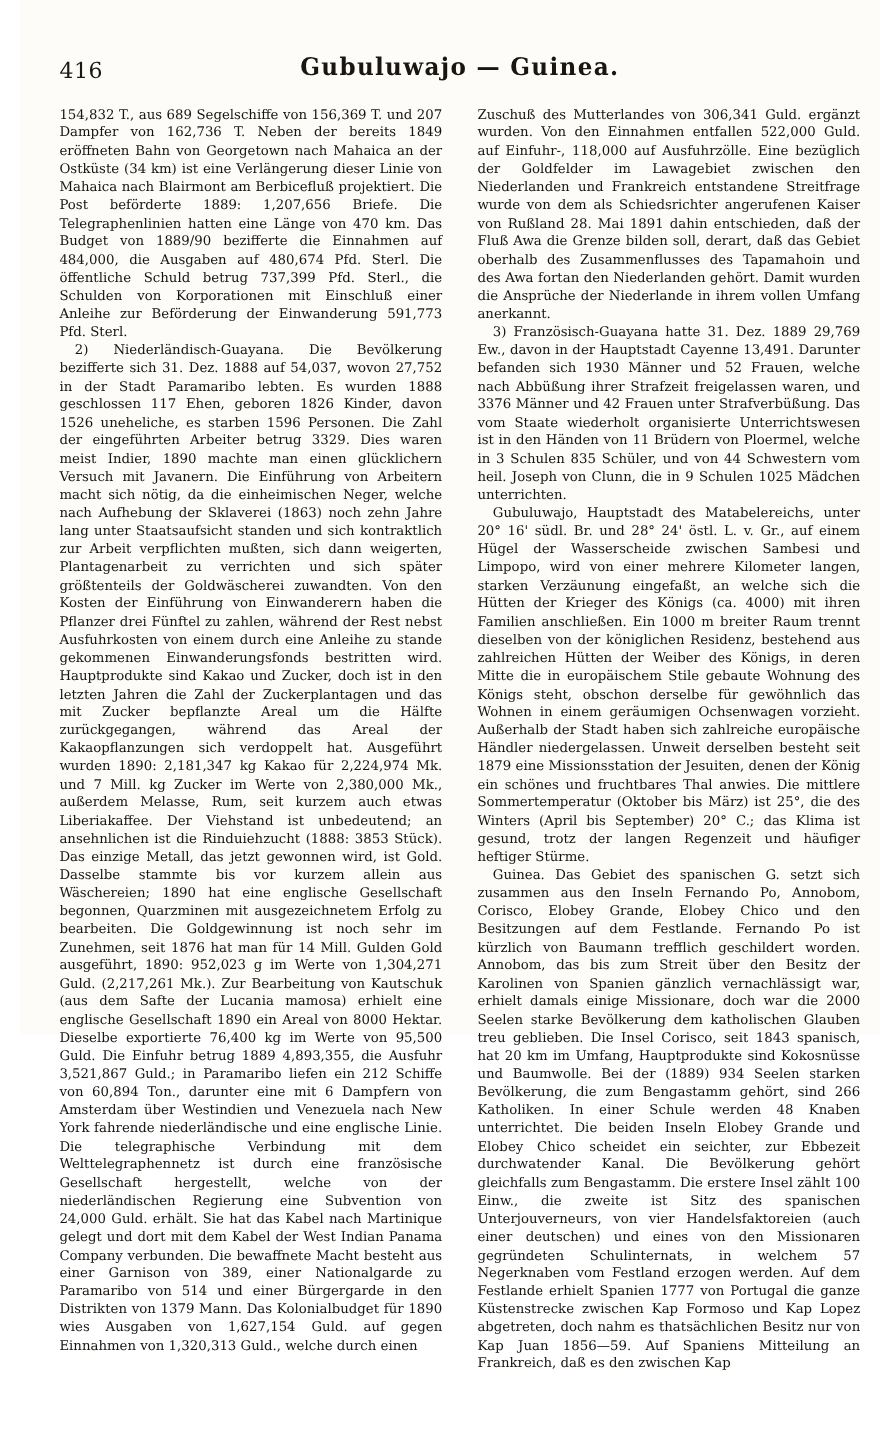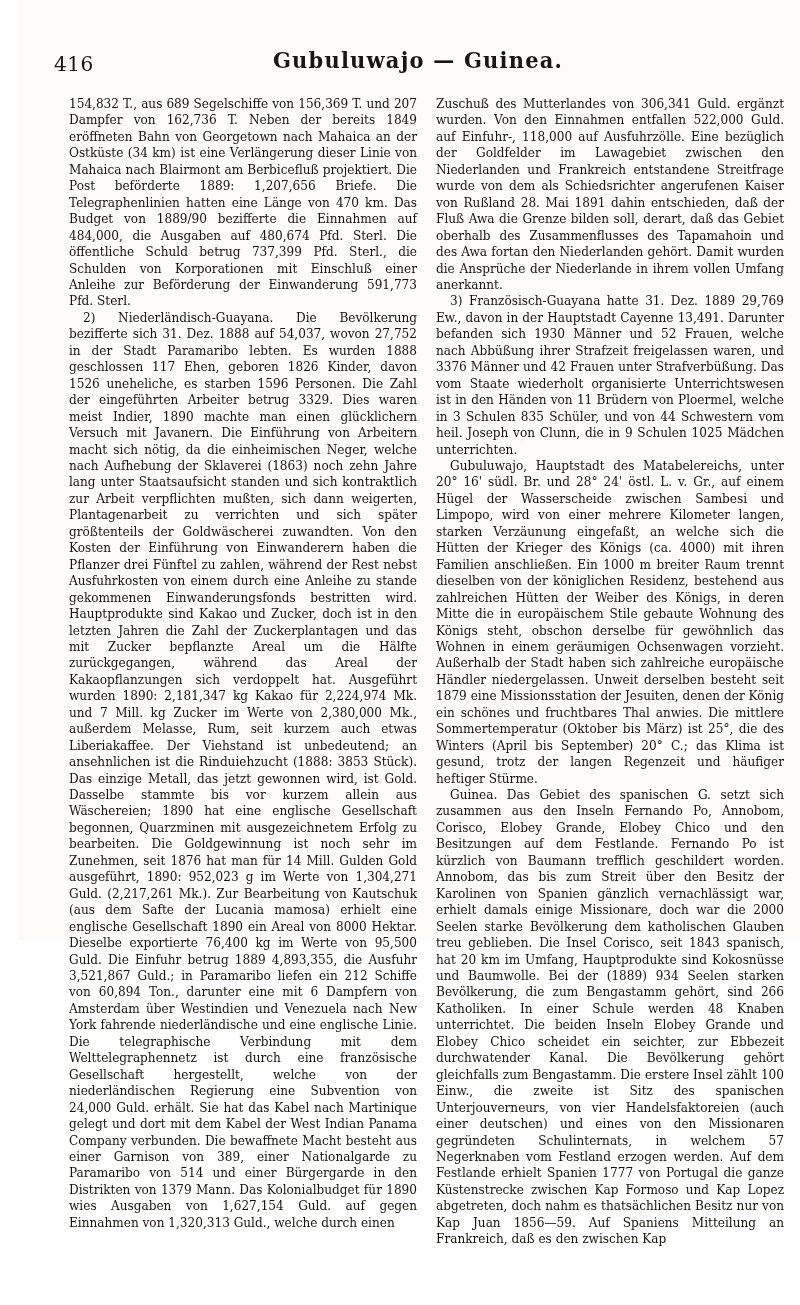--- a/index.html
+++ b/index.html
@@ -58,26 +58,26 @@
   }
   .rule {
     position: absolute;
     left: 36px;
     top: 92px;
     width: 728px;
     height: 0px;
   }
   .columns {
     position: absolute;
-    left: 51px;
+    left: 36px;
     top: 96px;
     width: 732px;
     height: 1180px;
     display: flex;
-    gap: 19px;
+    gap: 32px;
   }
   .col {
     width: 348px;
     font-size: 12.1px;
     line-height: 16.45px;
     text-align: justify;
     text-justify: inter-word;
     hyphens: manual;
     color: #17130f;
     font-family: "DejaVu Serif", serif;

